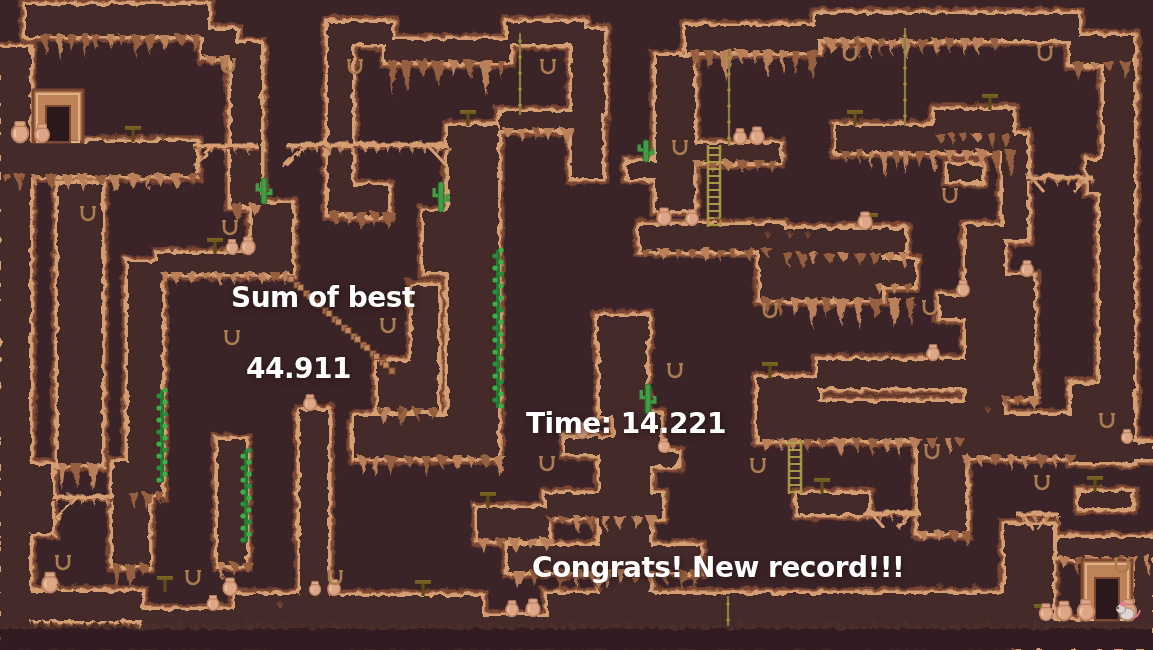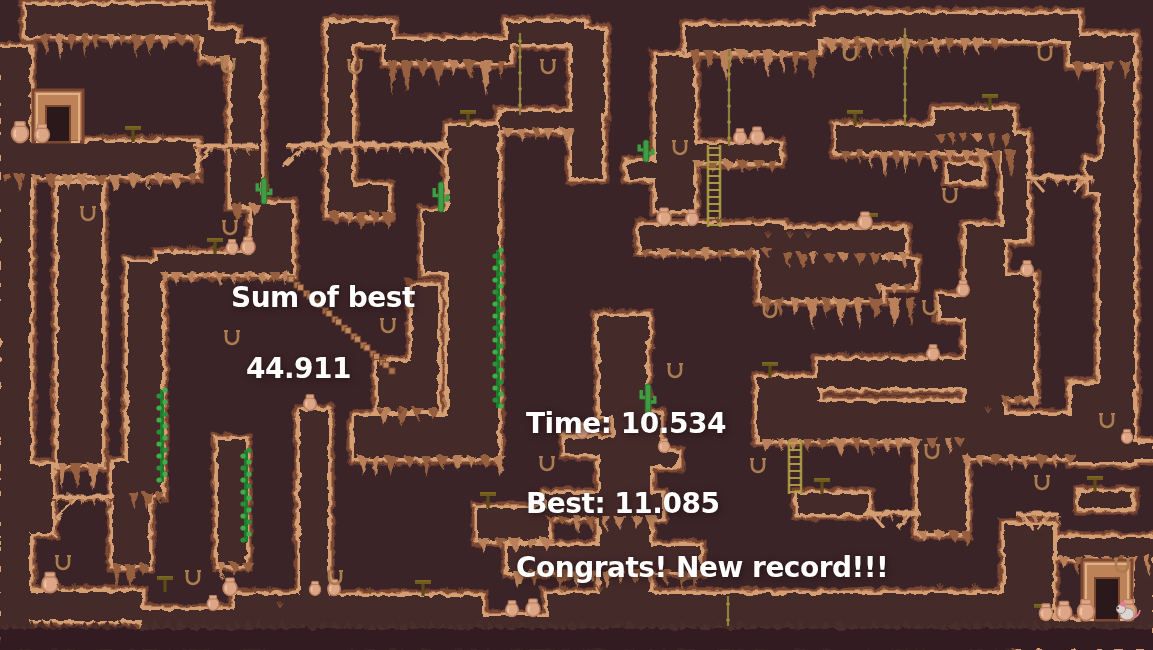--- a/index.html
+++ b/index.html
@@ -11,21 +11,21 @@
   #map-svg{position:absolute;left:0;top:0;width:1153px;height:650px;display:block;}
   .hud-line{
     position:absolute;color:#fff;font-size:28px;font-weight:600;line-height:1.05;
     text-shadow:2px 2px 7px rgba(30,15,15,.6), 0 0 2px rgba(40,20,20,.5);
     white-space:nowrap;letter-spacing:-0.5px;
   }
   .sum-label{left:231px;top:283px;}
   .sum-value{left:246px;top:354px;}
   .run-time{left:526px;top:409px;}
   .run-best{left:526px;top:489px;}
-  .run-congrats{left:516px;top:553px;}
+  .run-congrats{left:532px;top:553px;}
 </style>
 </head>
 <body>
 
 <div class="stage">
   <svg id="map-svg" viewBox="0 0 1153 650" aria-hidden="true">
       <defs>
         <filter id="rough" x="-5%" y="-5%" width="110%" height="110%">
           <feTurbulence type="fractalNoise" baseFrequency="0.11" numOctaves="2" seed="8" result="n"></feTurbulence>
           <feDisplacementMap in="SourceGraphic" in2="n" scale="7"></feDisplacementMap>
@@ -1238,16 +1238,15 @@
           <path d="M 6,-2 q 6,-2 7,-8" stroke="#e87a9a" stroke-width="1.6" fill="none"></path>
           <ellipse cx="0" cy="-6" rx="7" ry="6" fill="#ddd4cf" stroke="#9a8d88" stroke-width="1"></ellipse>
           <circle cx="-6" cy="-11" r="4.5" fill="#ddd4cf" stroke="#9a8d88" stroke-width="1"></circle>
           <circle cx="-4" cy="-16" r="2.6" fill="#e87a9a"></circle>
           <circle cx="-9" cy="-12" r="1" fill="#3a2a2a"></circle>
         </g>
       </g>
     </svg>
   <div class="hud-line sum-label">Sum of best</div>
   <div class="hud-line sum-value">44.911</div>
-  <div class="hud-line run-time">Time: 10.534</div>
-  <div class="hud-line run-best">Best: 11.085</div>
+  <div class="hud-line run-time">Time: 14.221</div>
   <div class="hud-line run-congrats">Congrats! New record!!!</div>
 </div>
 
 </body></html>

